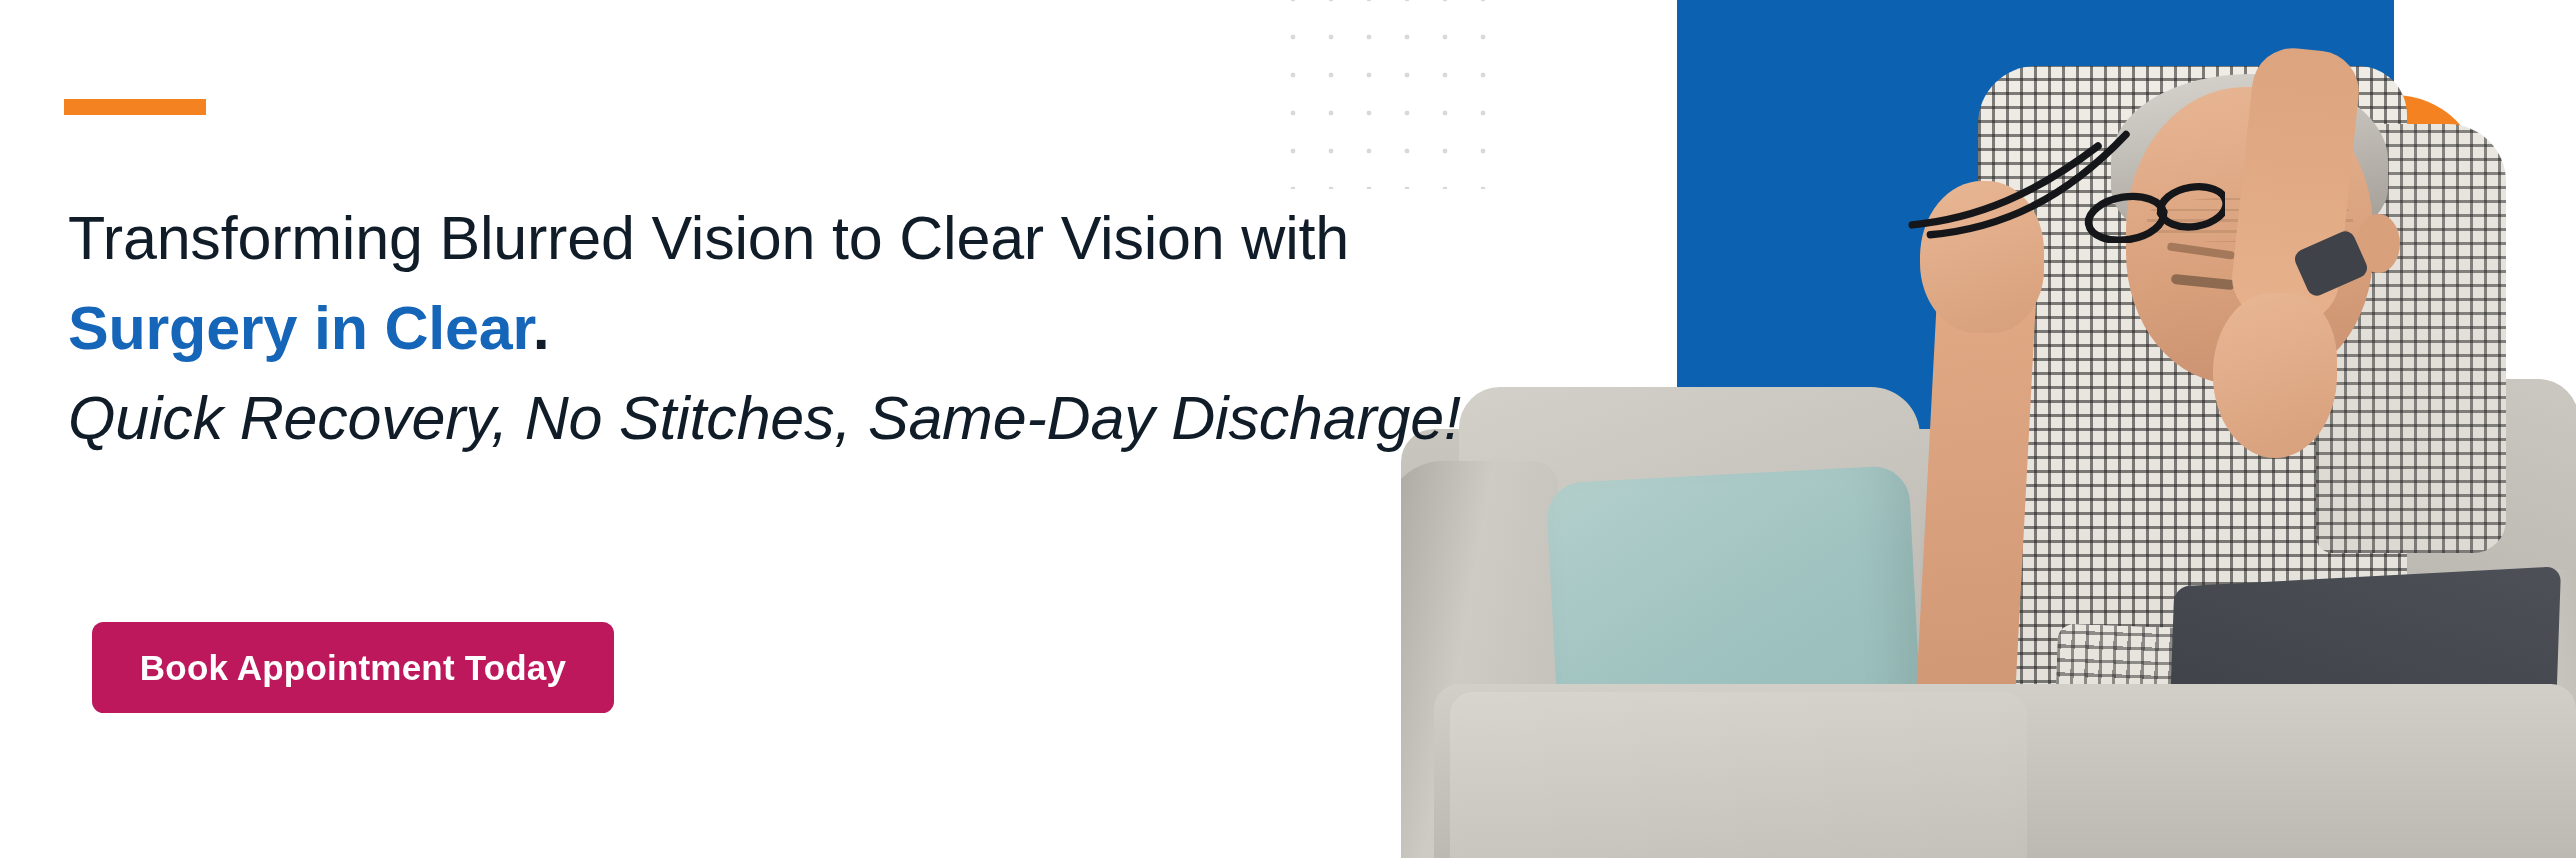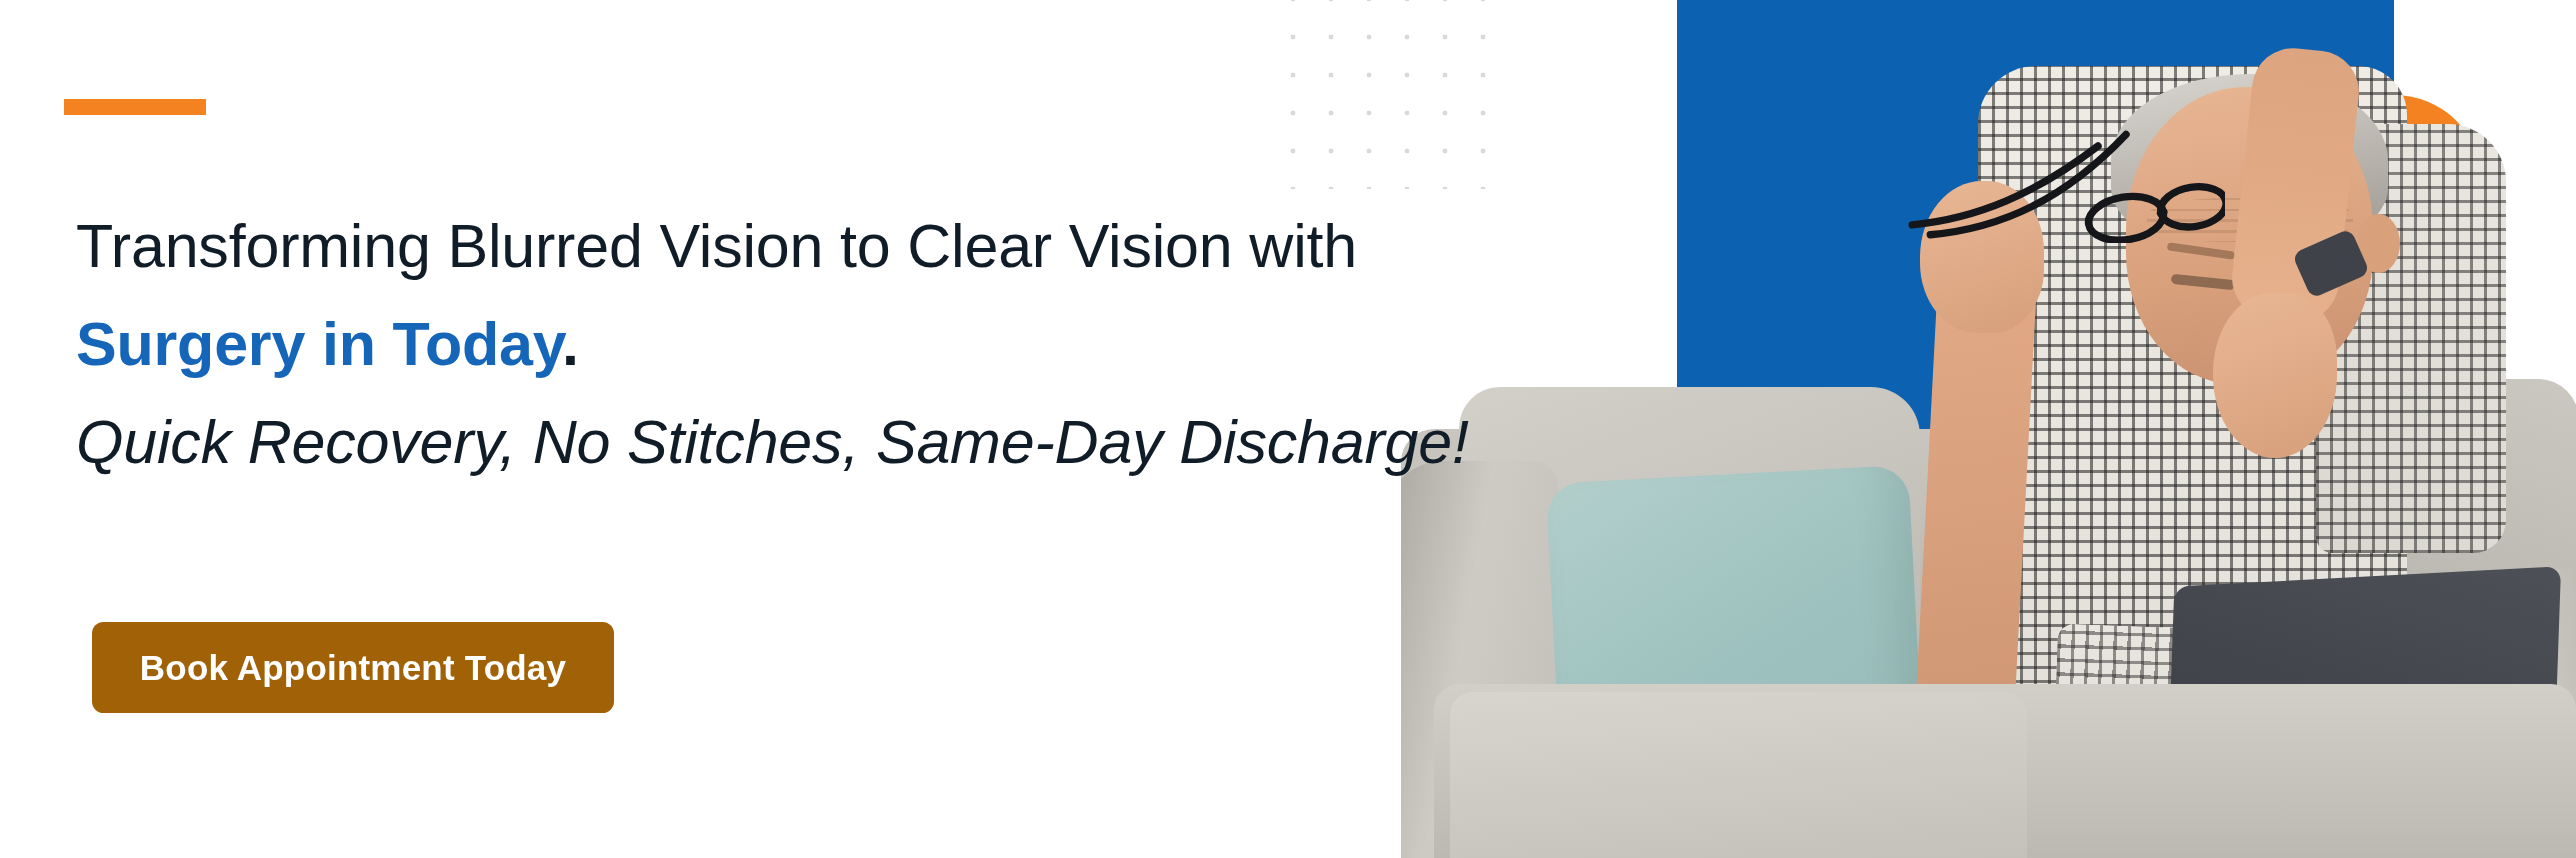--- a/index.html
+++ b/index.html
@@ -209,35 +209,35 @@
 
   
   #accent-bar{
     position:absolute;left:64px;top:99px;
     width:142px;height:15.7px;background:#f58220;
   }
   #copy{
     position:absolute;left:64px;top:191px;width:1483px;
   }
   .hl{
-    margin:12px;
+    margin:4px;
     font-size:61px;
     line-height:86px;
     letter-spacing:-0.2px;
     color:#101c27;
     white-space:nowrap;
   }
   .hl.bold{ color:#1565b8; font-weight:700; }
   .hl .dot{ color:#101c27; font-weight:700; }
   #line4{ margin-top:3.3px;font-style:italic; }
 
   #cta{
     position:absolute;left:92px;top:622px;
     width:522px;height:91px;
-    background:#a16207;
+    background:#be185d;
     border:none;border-radius:11.5px;
     color:#ffffff;
     font-family:"Liberation Sans", sans-serif;
     font-size:35px;font-weight:700;letter-spacing:0.2px;
     cursor:pointer;
     display:flex;align-items:center;justify-content:center;
   }
 </style>
 </head>
 <body>
@@ -295,20 +295,20 @@
     <div class="layer laptop-lid"></div>
 
     <div class="layer sofa-seat"></div>
     <div class="layer sofa-seat-left"></div>
   </div>
 
   <div id="accent-bar"></div>
 
   <div id="copy">
     <p class="hl">Transforming Blurred Vision to Clear Vision with</p>
-    <p class="hl bold"><span>Surgery in Today</span><span class="dot">.</span></p>
+    <p class="hl bold"><span>Surgery in Clear</span><span class="dot">.</span></p>
     <p class="hl" id="line4">Quick Recovery, No Stitches, Same-Day Discharge!</p>
   </div>
 
   <button id="cta">Book Appointment Today</button>
 
 </div>
 
 
 </body></html>

